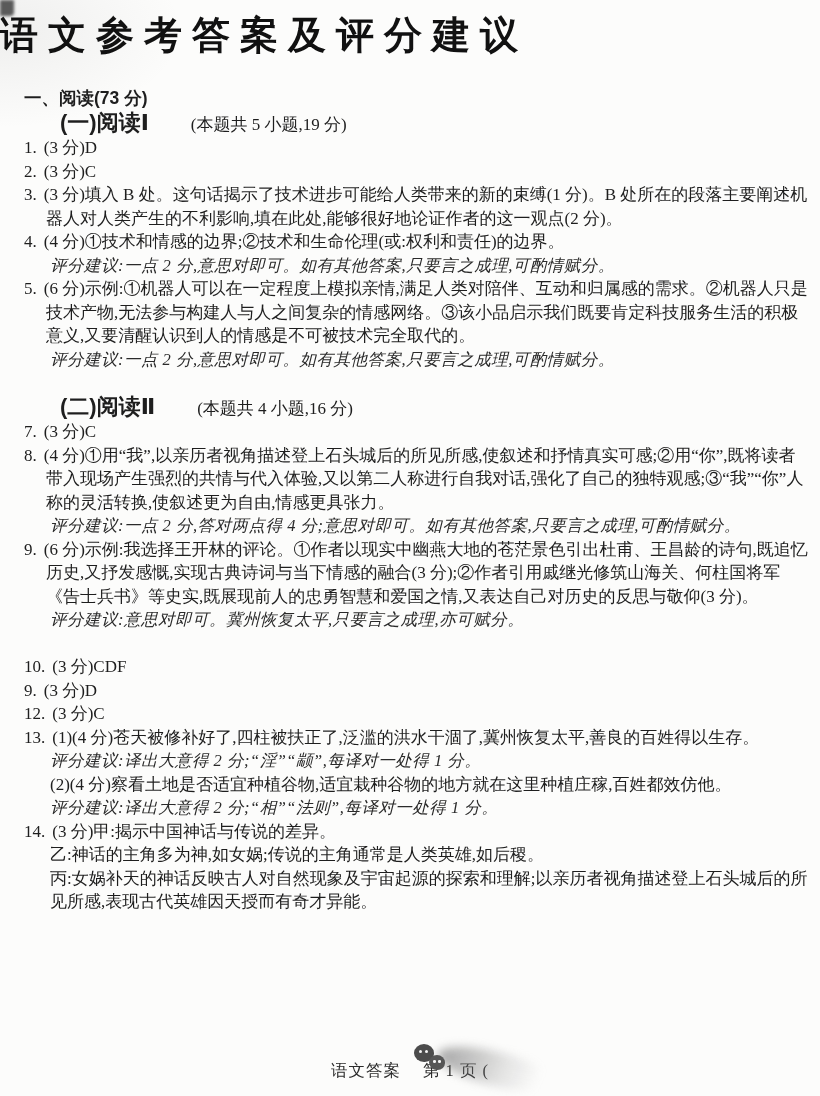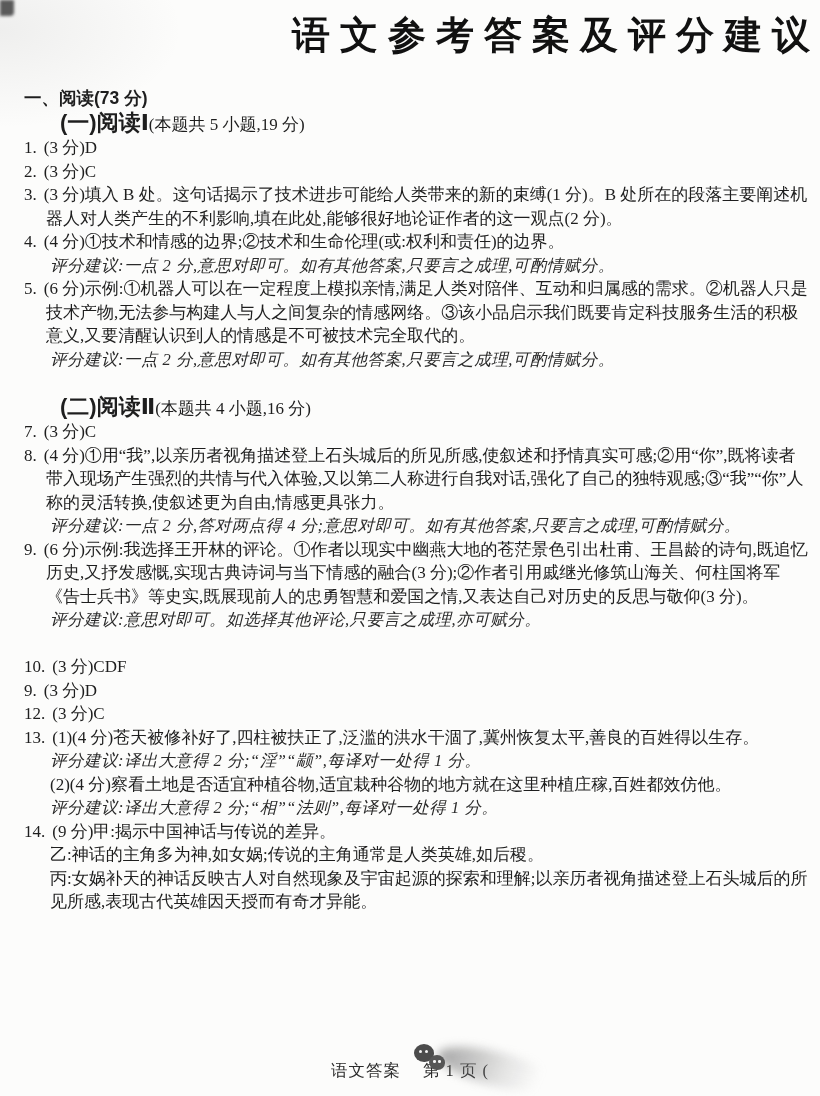--- a/index.html
+++ b/index.html
@@ -21,21 +21,21 @@
     position: absolute;
     left: 0; top: 0;
     width: 14px; height: 16px;
     background: #5a5a5a;
     filter: blur(1.5px);
     border-radius: 0 0 4px 0;
   }
 
   .doc-title {
     padding-top: 10px;
-    text-align: right;
+    text-align: left;
     font-family: "Liberation Sans", "DejaVu Sans", sans-serif;
     font-weight: 900;
     font-size: 38px;
     letter-spacing: 10px;
     color: #111;
     margin-bottom: 26px;
   }
 
   .content {
     padding: 0 12px 0 24px;
@@ -48,21 +48,21 @@
     font-weight: bold;
     font-size: 17.5px;
   }
 
   .sub-head { margin-left: 36px; }
   .sub-head .bold {
     font-family: "Liberation Sans", "DejaVu Sans", sans-serif;
     font-weight: bold;
     font-size: 22px;
   }
-  .sub-head .note { font-weight: normal; }
+  .sub-head .note { font-weight: normal; margin-left: 42px; }
 
   .item {
     padding-left: 22px;
     text-indent: -22px;
   }
   .item .num { padding-right: 7px; }
 
   .cont { margin-left: 26px; }
 
   .pingfen {
@@ -156,40 +156,40 @@
 
 
     <p class="item"><span class="num">7.</span><span class="txt">(3 分)C</span></p>
 
     <p class="item"><span class="num">8.</span><span class="txt">(4 分)①用“我”,以亲历者视角描述登上石头城后的所见所感,使叙述和抒情真实可感;②用“你”,既将读者带入现场产生强烈的共情与代入体验,又以第二人称进行自我对话,强化了自己的独特观感;③“我”“你”人称的灵活转换,使叙述更为自由,情感更具张力。</span></p>
 
     <p class="pingfen">评分建议:一点 2 分,答对两点得 4 分;意思对即可。如有其他答案,只要言之成理,可酌情赋分。</p>
 
     <p class="item"><span class="num">9.</span><span class="txt">(6 分)示例:我选择王开林的评论。①作者以现实中幽燕大地的苍茫景色引出杜甫、王昌龄的诗句,既追忆历史,又抒发感慨,实现古典诗词与当下情感的融合(3 分);②作者引用戚继光修筑山海关、何柱国将军《告士兵书》等史实,既展现前人的忠勇智慧和爱国之情,又表达自己对历史的反思与敬仰(3 分)。</span></p>
 
-    <p class="pingfen">评分建议:意思对即可。如选择其他评论,只要言之成理,亦可赋分。</p>
+    <p class="pingfen">评分建议:意思对即可。冀州恢复太平,只要言之成理,亦可赋分。</p>
 
     <div class="gap"></div>
 
 
     <p class="item"><span class="num">10.</span><span class="txt">(3 分)CDF</span></p>
 
     <p class="item"><span class="num">9.</span><span class="txt">(3 分)D</span></p>
 
     <p class="item"><span class="num">12.</span><span class="txt">(3 分)C</span></p>
 
     <p class="item"><span class="num">13.</span><span class="txt">(1)(4 分)苍天被修补好了,四柱被扶正了,泛滥的洪水干涸了,冀州恢复太平,善良的百姓得以生存。</span></p>
 
     <p class="pingfen">评分建议:译出大意得 2 分;“淫”“颛”,每译对一处得 1 分。</p>
 
     <p class="cont">(2)(4 分)察看土地是否适宜种植谷物,适宜栽种谷物的地方就在这里种植庄稼,百姓都效仿他。</p>
 
     <p class="pingfen">评分建议:译出大意得 2 分;“相”“法则”,每译对一处得 1 分。</p>
 
-    <p class="item"><span class="num">14.</span><span class="txt">(9 分)甲:揭示中国神话与传说的差异。</span></p>
+    <p class="item"><span class="num">14.</span><span class="txt">(3 分)甲:揭示中国神话与传说的差异。</span></p>
 
     <p class="cont">乙:神话的主角多为神,如女娲;传说的主角通常是人类英雄,如后稷。</p>
 
     <p class="cont">丙:女娲补天的神话反映古人对自然现象及宇宙起源的探索和理解;以亲历者视角描述登上石头城后的所见所感,表现古代英雄因天授而有奇才异能。</p>
 
 
   </div>
 
   <div class="footer">
     <span>语文答案</span><span class="spacer"></span><span>第 1 页</span>&nbsp;<span>(</span>

